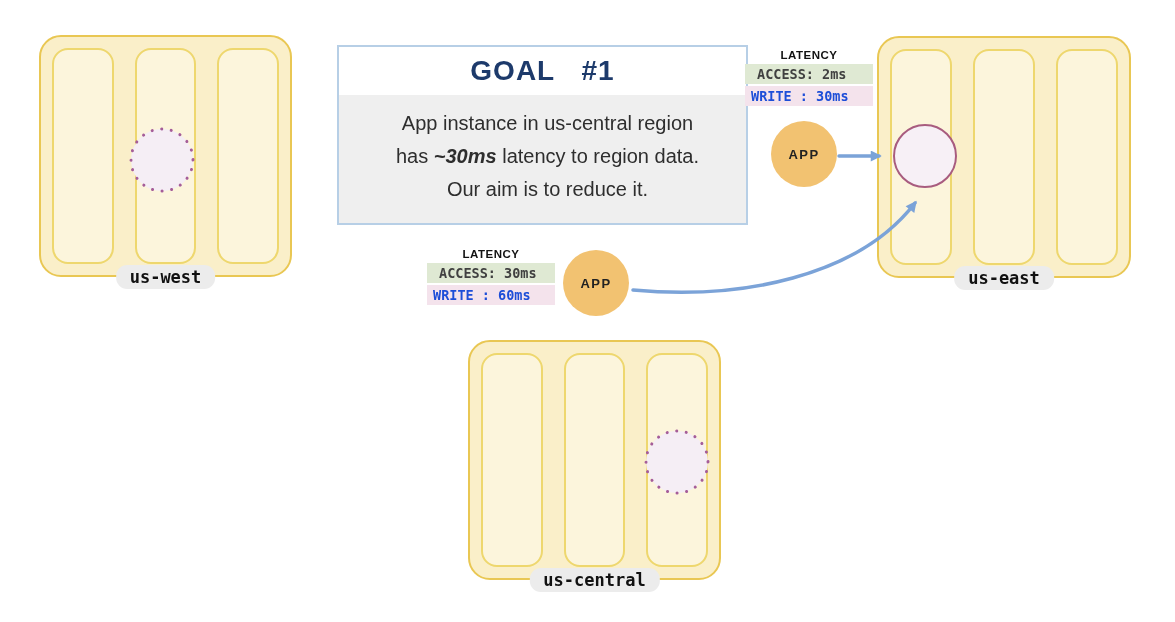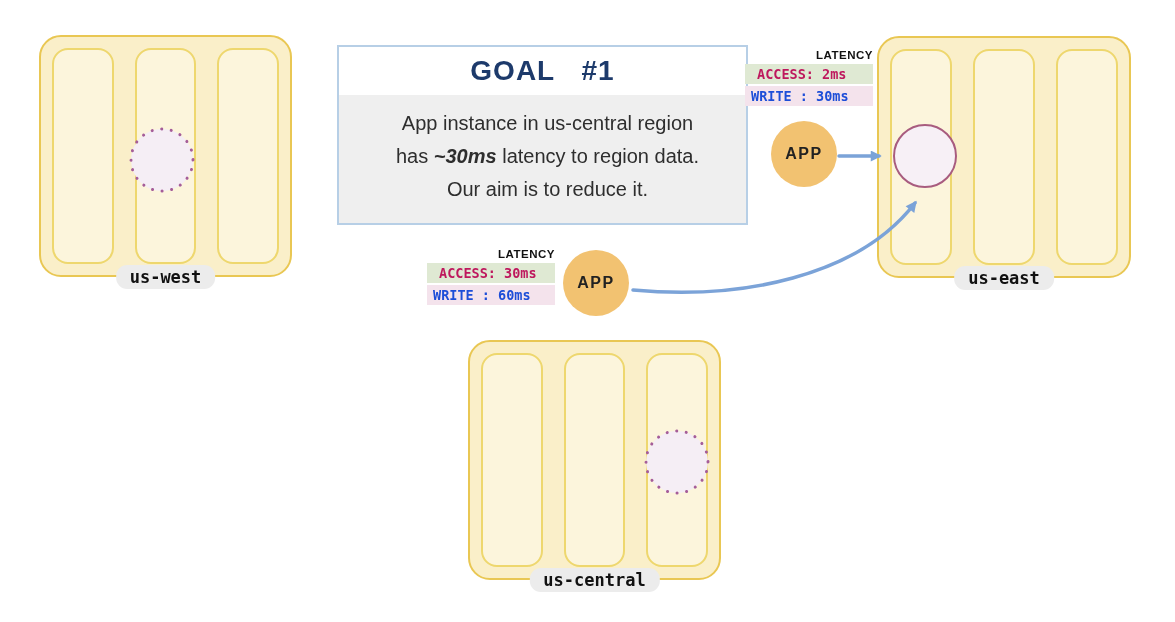--- a/index.html
+++ b/index.html
@@ -45,36 +45,36 @@
     font-size:20px;line-height:33px;color:#2e2e2e;padding-left:10px;
   }
   .goal-em{font-weight:bold;font-style:italic;}
 
   
   .latency{
     position:absolute;width:128px;
     font-family:"DejaVu Sans Mono","Liberation Mono",monospace;
   }
   .latency-title{
-    text-align:right;font-family:"Liberation Sans",sans-serif;
+    text-align:center;font-family:"Liberation Sans",sans-serif;
     font-weight:bold;font-size:11.5px;color:#111;
     letter-spacing:0.5px;margin-bottom:3px;
   }
   .latency-row{
     box-sizing:border-box;width:128px;padding:2px 6px;margin-bottom:2px;
     font-weight:bold;font-size:13.5px;white-space:nowrap;
   }
-  .latency-row.access{background:#dfe9d3;color:#be185d;padding-left:12px;}
+  .latency-row.access{background:#dfe9d3;color:#404040;padding-left:12px;}
   .latency-row.write{background:#f4e3ec;color:#1d4ed8;}
 
   
   .app-node{
     position:absolute;width:66px;height:66px;border-radius:50%;
     background:#f2c271;display:flex;align-items:center;justify-content:center;
-    font-weight:bold;font-size:16px;letter-spacing:1.5px;color:#222;
+    font-weight:bold;font-size:13px;letter-spacing:1.5px;color:#222;
   }
 
   
   .arrows{position:absolute;left:0;top:0;pointer-events:none;}
 </style>
 </head>
 <body>
 
 <div class="canvas">
 

